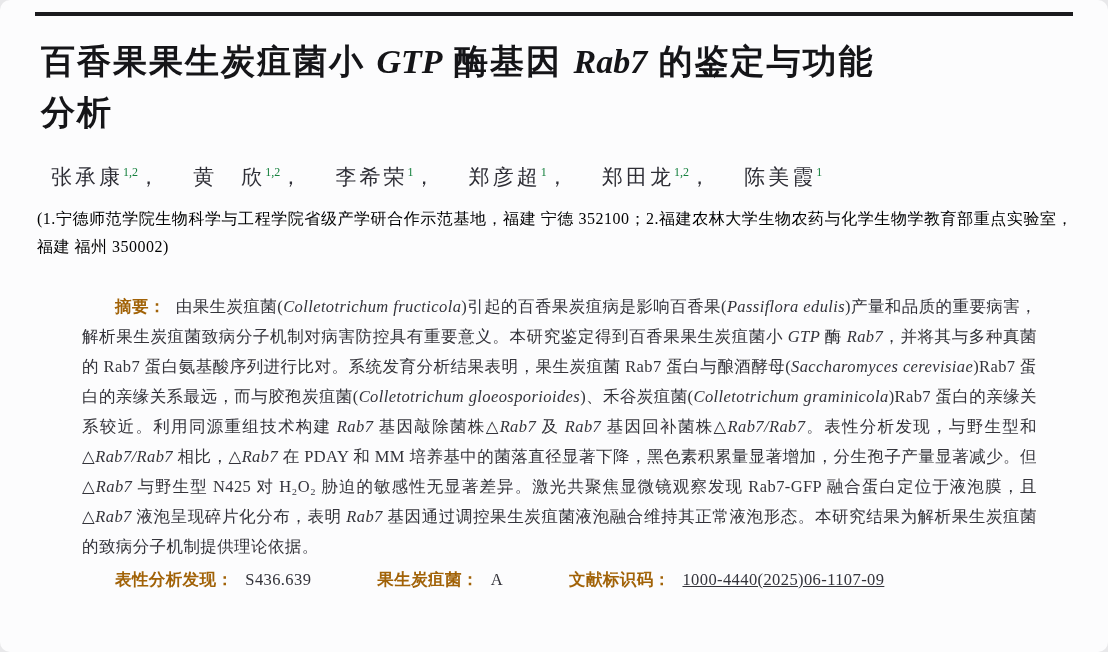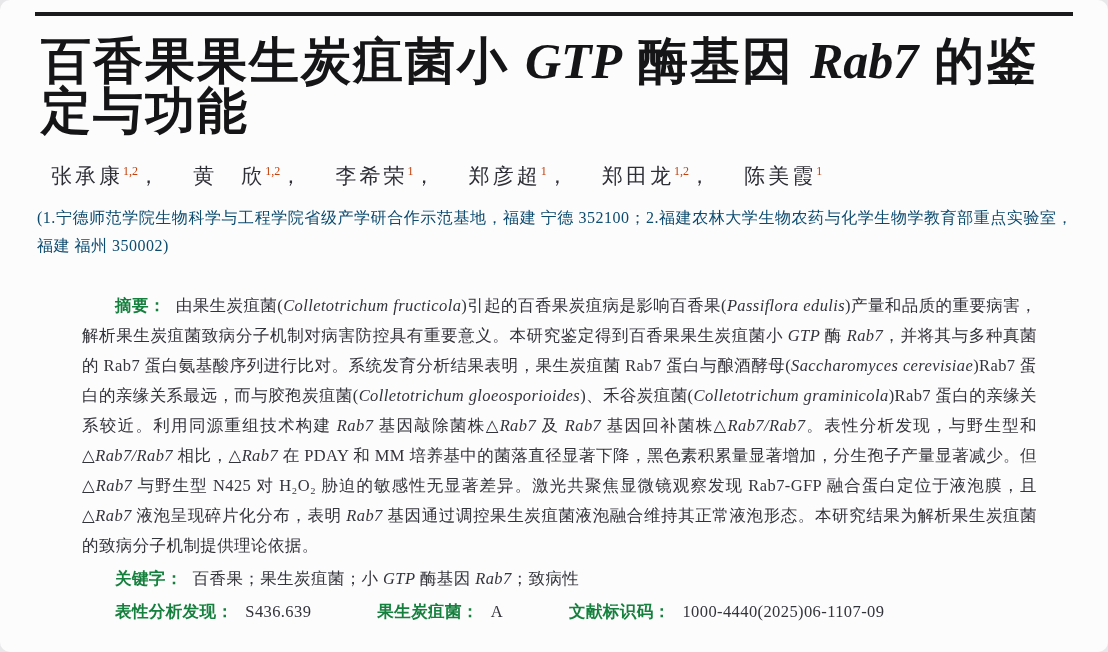--- a/index.html
+++ b/index.html
@@ -21,68 +21,68 @@
   }
   .top-rule{
     margin-top:12px;
     height:4px;
     background:#1b1b1e;
   }
   .paper-title{
     margin:20px 0 0 6px;
     font-family:"Liberation Sans","DejaVu Sans",sans-serif;
     font-weight:700;
-    font-size:50px;
+    font-size:34px;
     line-height:50px;
     letter-spacing:2px;
     color:#151518;
   }
   .paper-title i{
     font-family:"Liberation Serif","DejaVu Serif",serif;
     font-weight:700;
     letter-spacing:0;
   }
   .authors{
     margin:26px 0 0 16px;
     font-size:21px;
     letter-spacing:3px;
     color:#2e2e36;
     white-space:nowrap;
   }
   .author{display:inline;}
   .author sup{
     font-size:12px;
     letter-spacing:0;
-    color:#c2410c;
+    color:#15803d;
   }
   .author .sep{
     margin-right:26px;
     letter-spacing:0;
   }
   .affiliation{
     margin:14px 0 0 2px;
     font-size:16px;
     line-height:28px;
     letter-spacing:0.5px;
-    color:#0c4a6e;
+    color:#000000;
     text-align:justify;
   }
   .abstract{
     margin:30px 36px 0 47px;
     font-size:16.5px;
     line-height:30px;
     letter-spacing:0.4px;
     text-align:justify;
     text-indent:2em;
     color:#33333a;
   }
   .label-bold{
     font-family:"Liberation Sans","DejaVu Sans",sans-serif;
     font-weight:700;
-    color:#15803d;
+    color:#a16207;
     font-style:normal;
     margin-top:40px;
   }
   .abstract .label-bold{margin-right:10px;}
   .keywords{
     margin:2px 36px 0 47px;
     font-size:16.5px;
     line-height:30px;
     letter-spacing:0.4px;
     text-indent:2em;
@@ -92,41 +92,40 @@
   .meta-line{
     margin:2px 36px 0 47px;
     font-size:16.5px;
     line-height:30px;
     letter-spacing:0.4px;
     text-indent:2em;
     color:#33333a;
   }
   .meta-line .label-bold{margin-right:12px;}
   .meta-value{margin-right:66px;}
-  .meta-value:last-child{margin-right:16px;}
+  .meta-value:last-child{margin-right:16px;text-decoration:underline;}
 </style>
 </head>
 <body>
 
 <div class="page">
 
   <div class="top-rule"></div>
 
-  <h1 class="paper-title"><span>百香果果生炭疽菌小 </span><i>GTP</i><span> 酶基因 </span><i>Rab7</i><span> 的鉴定与功能</span><br></h1>
+  <h1 class="paper-title"><span>百香果果生炭疽菌小 </span><i>GTP</i><span> 酶基因 </span><i>Rab7</i><span> 的鉴定与功能</span><br><span>分析</span></h1>
 
   <div class="authors">
     <span class="author"><span>张承康</span><sup>1,2</sup><span class="sep">，</span></span>
     <span class="author"><span>黄　欣</span><sup>1,2</sup><span class="sep">，</span></span>
     <span class="author"><span>李希荣</span><sup>1</sup><span class="sep">，</span></span>
     <span class="author"><span>郑彦超</span><sup>1</sup><span class="sep">，</span></span>
     <span class="author"><span>郑田龙</span><sup>1,2</sup><span class="sep">，</span></span>
     <span class="author"><span>陈美霞</span><sup>1</sup><span class="sep"></span></span>
   </div>
 
   <p class="affiliation">(1.宁德师范学院生物科学与工程学院省级产学研合作示范基地，福建 宁德 352100；2.福建农林大学生物农药与化学生物学教育部重点实验室，福建 福州 350002)</p>
 
   <p class="abstract"><span class="label-bold">摘要：</span><span><span>由果生炭疽菌(</span><i>Colletotrichum fructicola</i><span>)引起的百香果炭疽病是影响百香果(</span><i>Passiflora edulis</i><span>)产量和品质的重要病害，解析果生炭疽菌致病分子机制对病害防控具有重要意义。本研究鉴定得到百香果果生炭疽菌小 </span><i>GTP</i><span> 酶 </span><i>Rab7</i><span>，并将其与多种真菌的 Rab7 蛋白氨基酸序列进行比对。系统发育分析结果表明，果生炭疽菌 Rab7 蛋白与酿酒酵母(</span><i>Saccharomyces cerevisiae</i><span>)Rab7 蛋白的亲缘关系最远，而与胶孢炭疽菌(</span><i>Colletotrichum gloeosporioides</i><span>)、禾谷炭疽菌(</span><i>Colletotrichum graminicola</i><span>)Rab7 蛋白的亲缘关系较近。利用同源重组技术构建 </span><i>Rab7</i><span> 基因敲除菌株△</span><i>Rab7</i><span> 及 </span><i>Rab7</i><span> 基因回补菌株△</span><i>Rab7/Rab7</i><span>。表性分析发现，与野生型和△</span><i>Rab7/Rab7</i><span> 相比，△</span><i>Rab7</i><span> 在 PDAY 和 MM 培养基中的菌落直径显著下降，黑色素积累量显著增加，分生孢子产量显著减少。但△</span><i>Rab7</i><span> 与野生型 N425 对 H₂O₂ 胁迫的敏感性无显著差异。激光共聚焦显微镜观察发现 Rab7-GFP 融合蛋白定位于液泡膜，且△</span><i>Rab7</i><span> 液泡呈现碎片化分布，表明 </span><i>Rab7</i><span> 基因通过调控果生炭疽菌液泡融合维持其正常液泡形态。本研究结果为解析果生炭疽菌的致病分子机制提供理论依据。</span></span></p>
 
-  <p class="keywords"><span class="label-bold">关键字：</span><span><span>百香果；果生炭疽菌；小 </span><i>GTP</i><span> 酶基因 </span><i>Rab7</i><span>；致病性</span></span></p>
 
   <p class="meta-line"><span class="label-bold">表性分析发现：</span><span class="meta-value">S436.639</span><span class="label-bold">果生炭疽菌：</span><span class="meta-value">A</span><span class="label-bold">文献标识码：</span><span class="meta-value">1000-4440(2025)06-1107-09</span></p>
 
 </div>
 
 </body></html>

